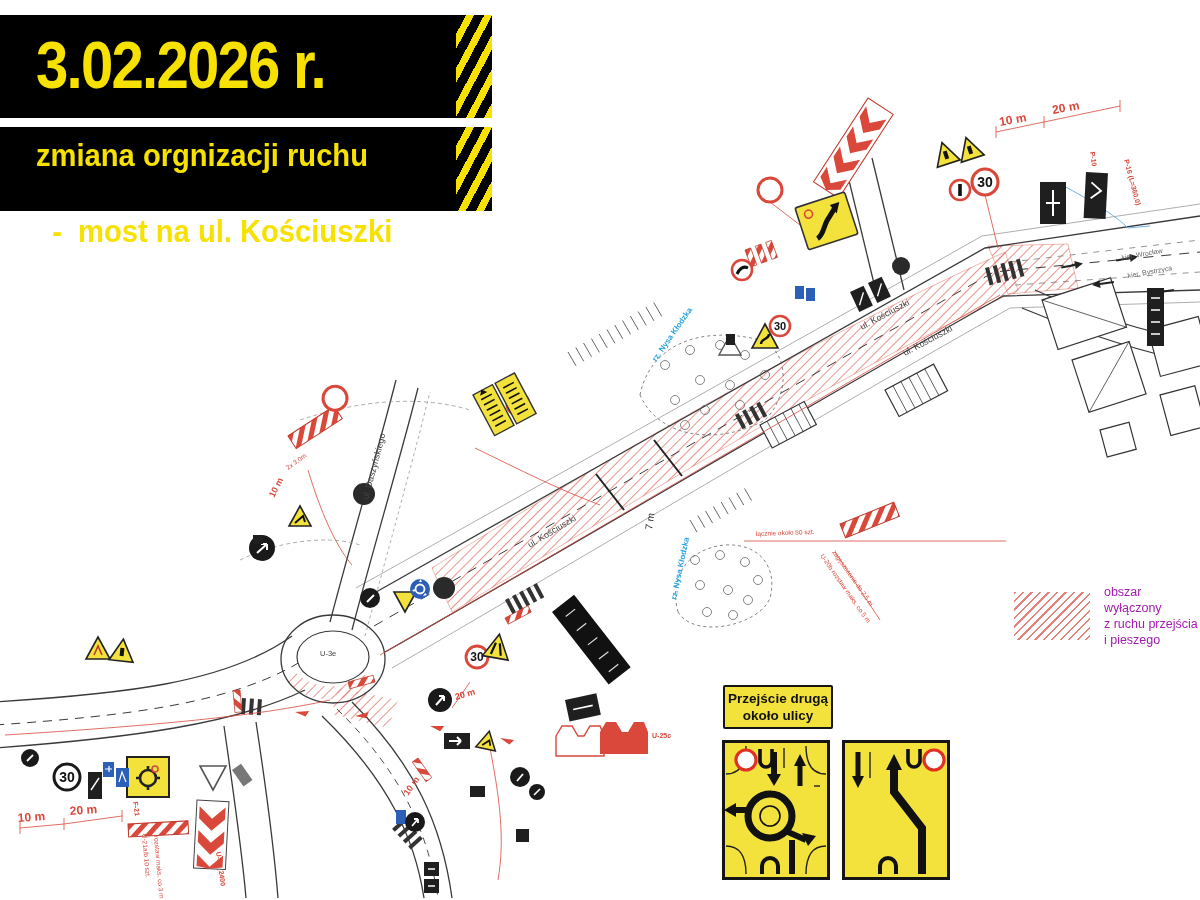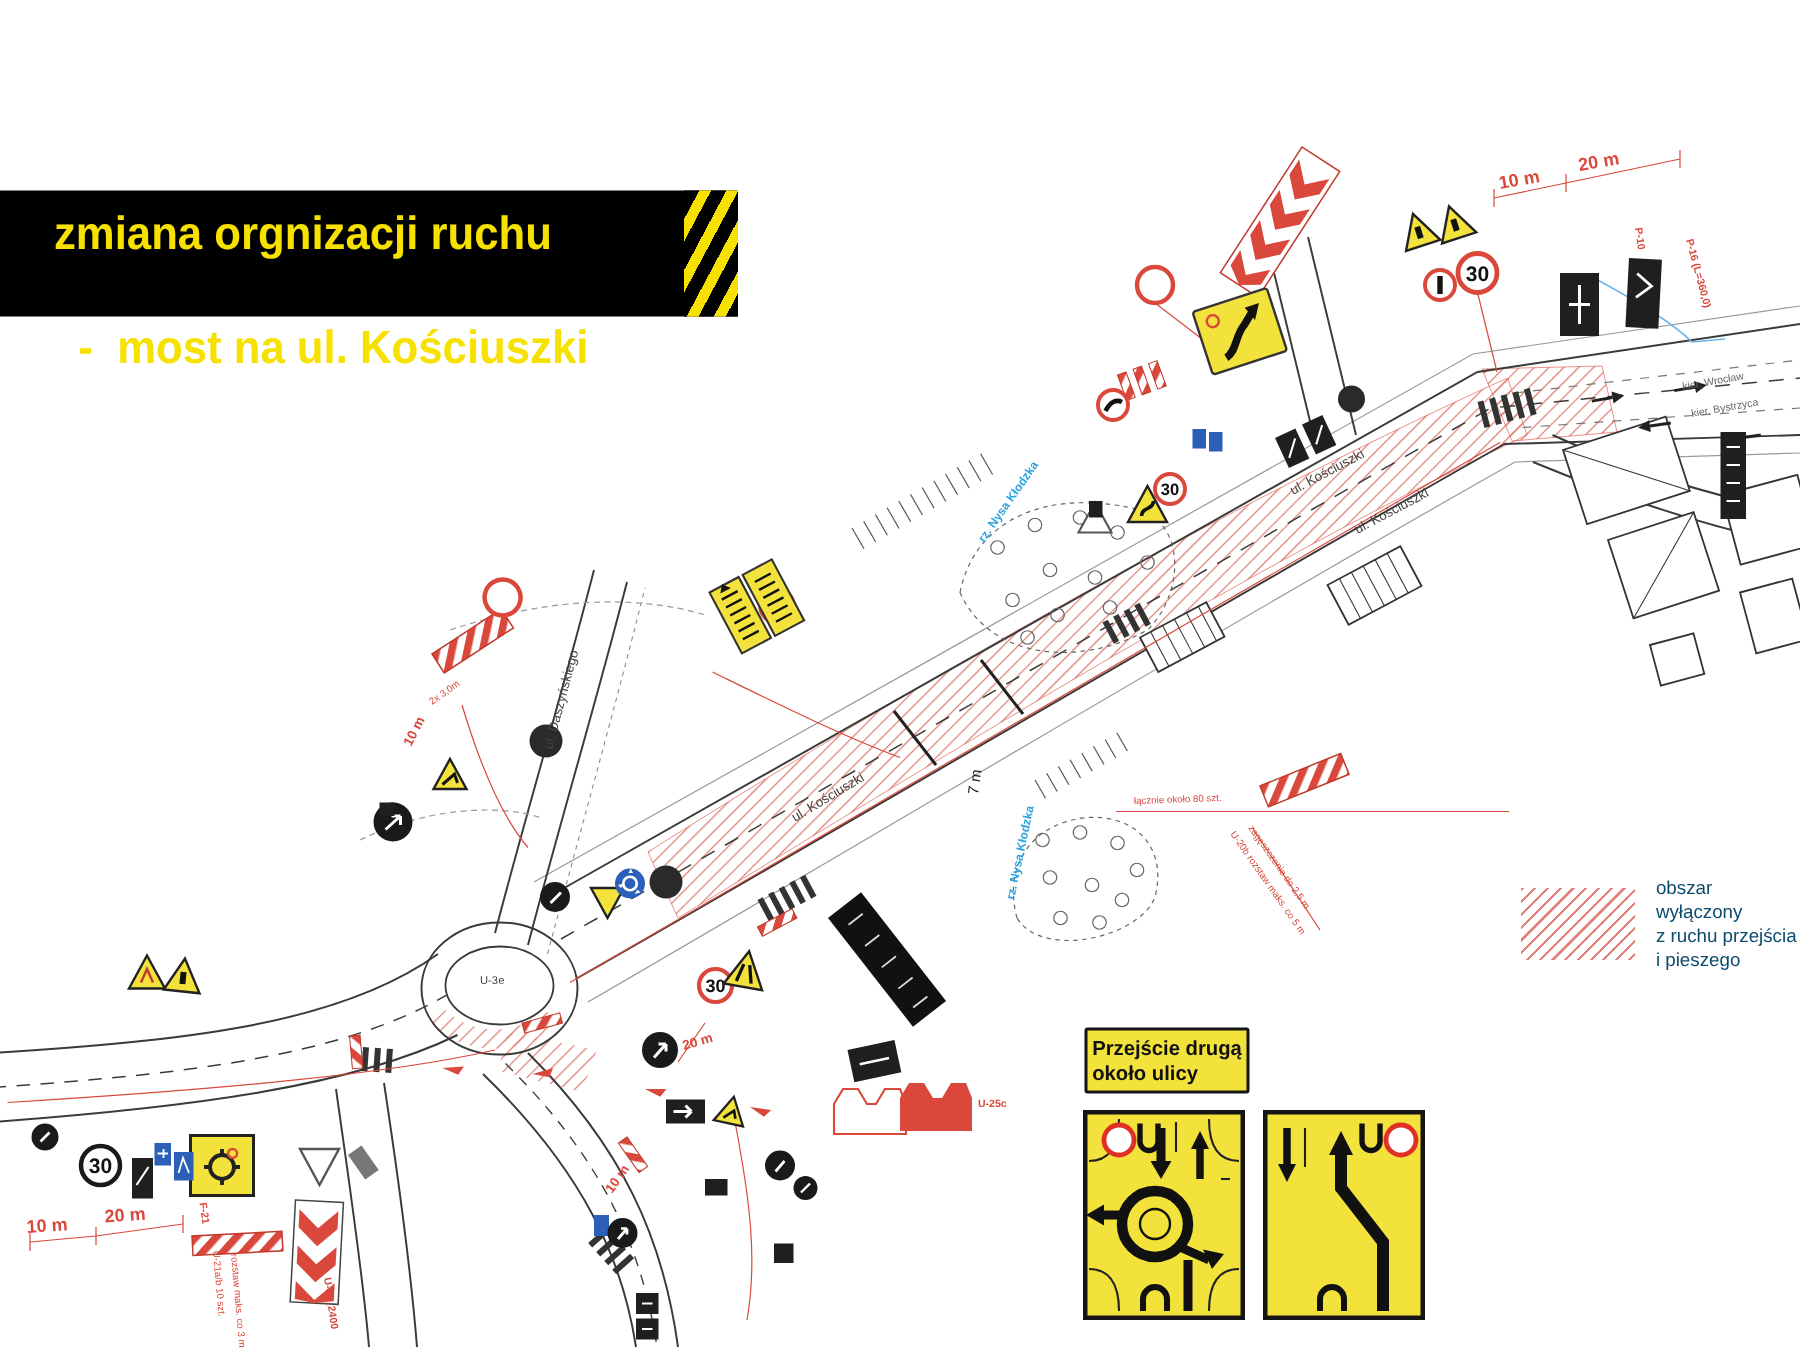--- a/index.html
+++ b/index.html
@@ -13,26 +13,26 @@
            background:repeating-linear-gradient(118deg,#000 0 9px,#f6e100 9px 16px);}
   .date-text{position:absolute;left:36px;top:50%;transform:translateY(-52%) scaleX(.88);
              transform-origin:left center;color:#f6e100;font-size:66px;font-weight:700;
              letter-spacing:-2px;white-space:nowrap;}
   .sub-text{position:absolute;left:36px;top:10px;color:#f6e100;font-size:31px;font-weight:700;
             line-height:38px;transform:scaleX(.94);transform-origin:left top;white-space:pre;}
   
   #legend{position:absolute;left:1014px;top:584px;display:flex;gap:14px;align-items:center;}
   #legend .swatch{width:78px;height:48px;
     background:repeating-linear-gradient(135deg,rgba(221,110,100,.85) 0 1.5px,rgba(0,0,0,0) 1.5px 6px);}
-  #legend .ltxt{color:#0c4a6e;font-size:12.5px;line-height:16px;}
+  #legend .ltxt{color:#a21caf;font-size:12.5px;line-height:16px;}
   
   .yboard{position:absolute;background:#f3e23c;border:2.5px solid #151515;border-radius:2px;
           color:#111;font-weight:700;display:flex;align-items:center;justify-content:center;}
   #board-left-label{left:723px;top:685px;width:106px;height:40px;font-size:13.5px;
-                    text-align:left;line-height:17px;}
+                    text-align:center;line-height:17px;}
   #board-right-label{left:843px;top:670px;width:108px;height:50px;font-size:13.5px;
                      line-height:17px;gap:4px;}
   .diagram{position:absolute;}
   svg text{font-family:"Liberation Sans",sans-serif;}
   .street{font-size:9px;fill:#444;}
   .river{font-size:8px;fill:#29a3e0;font-weight:700;}
   .dimL{font-size:12px;fill:#d9483b;font-weight:700;}
   .dimS{font-size:9px;fill:#d9483b;font-weight:700;}
   .ann{font-size:6.5px;fill:#d9483b;}
   .code{font-size:7px;fill:#d9483b;font-weight:700;}
@@ -544,20 +544,24 @@
   <text class="code" transform="translate(652,738)">U-25c</text>
   <text class="code" transform="translate(216,852) rotate(82)">U-3e_2400</text>
 
   <text class="ann" transform="translate(756,536) rotate(-2)">łącznie około 80 szt.</text>
   <text class="ann" transform="translate(820,556) rotate(55)">U-20b  rozstaw maks. co 5 m</text>
   <text class="ann" transform="translate(832,552) rotate(55)">zagęszczenie do 2,5 m</text>
   <text class="ann" transform="translate(142,834) rotate(85)">U-21a/b  10 szt.</text>
   <text class="ann" transform="translate(154,836) rotate(85)">rozstaw maks. co 3 m</text>
 </svg>
 
+<div class="bar" id="bar1">
+  <div class="date-text">3.02.2026 r.</div>
+  <div class="stripes"></div>
+</div>
 <div class="bar" id="bar2">
   <div class="sub-text"><span>zmiana orgnizacji ruchu</span><br>
   <span>-  most na ul. Kościuszki</span></div>
   <div class="stripes"></div>
 </div>
 
 <div id="legend">
   <div class="swatch"></div>
   <div class="ltxt">
     <div>obszar wyłączony</div>

